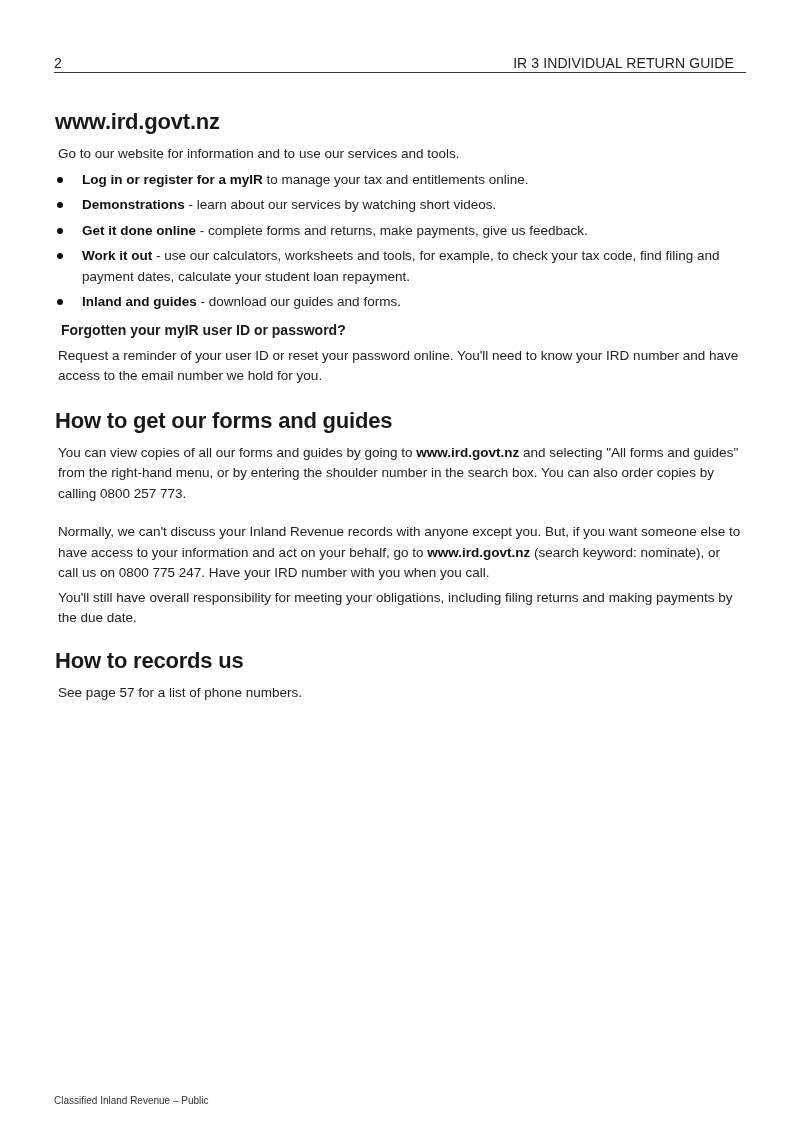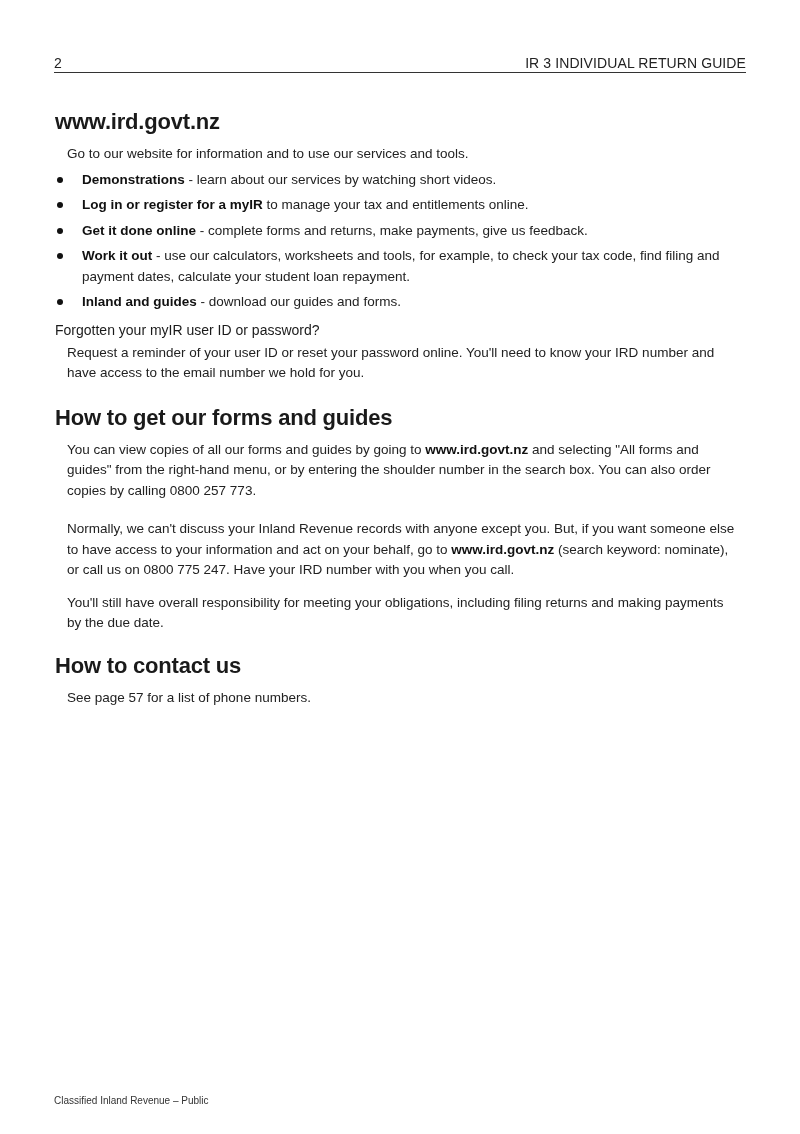--- a/index.html
+++ b/index.html
@@ -7,29 +7,29 @@
       width: 800px; height: 1134px; position: relative; overflow: hidden;
       font-family: "Liberation Sans", "DejaVu Sans", sans-serif;
       color: #1a1a1a;
     }
     .header {
       position: absolute; left: 54px; top: 55px; width: 692px;
       height: 17px; border-bottom: 1.5px solid #333;
       font-size: 14px; line-height: 16px; color: #222;
     }
     .header .page-num { position: absolute; left: 0; top: 0; }
-    .header .guide-title { position: absolute; right: 0; top: 0; letter-spacing: 0.1px; text-align: right; }
+    .header .guide-title { position: absolute; right: 12px; top: 0; letter-spacing: 0.1px; text-align: right; }
 
     .content { position: absolute; left: 55px; top: 108px; width: 692px; }
     h1 {
       font-size: 22px; font-weight: bold; margin: 0; line-height: 28px;
       color: #1a1a1a; letter-spacing: -0.2px;
     }
-    h3 { font-size: 14px; font-weight: normal; margin: 0; line-height: 20px; }
-    p { font-size: 13.5px; line-height: 20.5px; margin: 12px; color: #222; }
+    h3 { font-size: 14px; font-weight: bold; margin: 6px; line-height: 20px; }
+    p { font-size: 13.5px; line-height: 20.5px; margin: 3px; color: #222; }
     b { font-weight: bold; color: #111; }
 
     ul.bullets { list-style: none; margin: 0; padding: 0; }
     ul.bullets li {
       position: relative; padding-left: 27px; font-size: 13.5px;
       line-height: 20.5px; margin-bottom: 5px; color: #222;
     }
     ul.bullets li .dot {
       position: absolute; left: 2px; top: 7px; width: 6px; height: 6px;
       background: #111; border-radius: 50%;
@@ -45,40 +45,40 @@
   <span class="page-num">2</span>
   <span class="guide-title">IR 3 INDIVIDUAL RETURN GUIDE</span>
 </div>
 
 <div class="content">
 
   <section>
     <h1>www.ird.govt.nz</h1>
     <p style="margin-top:8px;margin-bottom:5px;">Go to our website for information and to use our services and tools.</p>
     <ul class="bullets">
+      <li><span class="dot"></span><b>Log in or register for a myIR</b><span> to manage your tax and entitlements online.</span></li>
       <li><span class="dot"></span><b>Demonstrations</b><span> - learn about our services by watching short videos.</span></li>
-      <li><span class="dot"></span><b>Log in or register for a myIR</b><span> to manage your tax and entitlements online.</span></li>
       <li><span class="dot"></span><b>Get it done online</b><span> - complete forms and returns, make payments, give us feedback.</span></li>
       <li><span class="dot"></span><b>Work it out</b><span> - use our calculators, worksheets and tools, for example, to check your tax code, find filing and payment dates, calculate your student loan repayment.</span></li>
       <li><span class="dot"></span><b>Inland and guides</b><span> - download our guides and forms.</span></li>
     </ul>
     <h3 style="margin-top:7px;">Forgotten your myIR user ID or password?</h3>
     <p style="margin-top:3px;">Request a reminder of your user ID or reset your password online. You'll need to know your IRD number and have access to the email number we hold for you.</p>
   </section>
 
   <section style="margin-top:20px;">
     <h1>How to get our forms and guides</h1>
     <p style="margin-top:8px;"><span>You can view copies of all our forms and guides by going to </span><b>www.ird.govt.nz</b><span> and selecting "All forms and guides" from the right-hand menu, or by entering the shoulder number in the search box. You can also order copies by calling 0800 257 773.</span></p>
   </section>
 
   <section style="margin-top:18px;">
     <p style="margin-top:8px;"><span>Normally, we can't discuss your Inland Revenue records with anyone except you. But, if you want someone else to have access to your information and act on your behalf, go to </span><b>www.ird.govt.nz</b><span> (search keyword: nominate), or call us on 0800 775 247. Have your IRD number with you when you call.</span></p>
     <p style="margin-top:4px;">You'll still have overall responsibility for meeting your obligations, including filing returns and making payments by the due date.</p>
   </section>
 
   <section style="margin-top:18px;">
-    <h1>How to contact us</h1>
+    <h1>How to records us</h1>
     <p style="margin-top:8px;">See page 57 for a list of phone numbers.</p>
   </section>
 
 </div>
 
 <div class="footer">Classified Inland Revenue – Public</div>
 
 </body></html>

